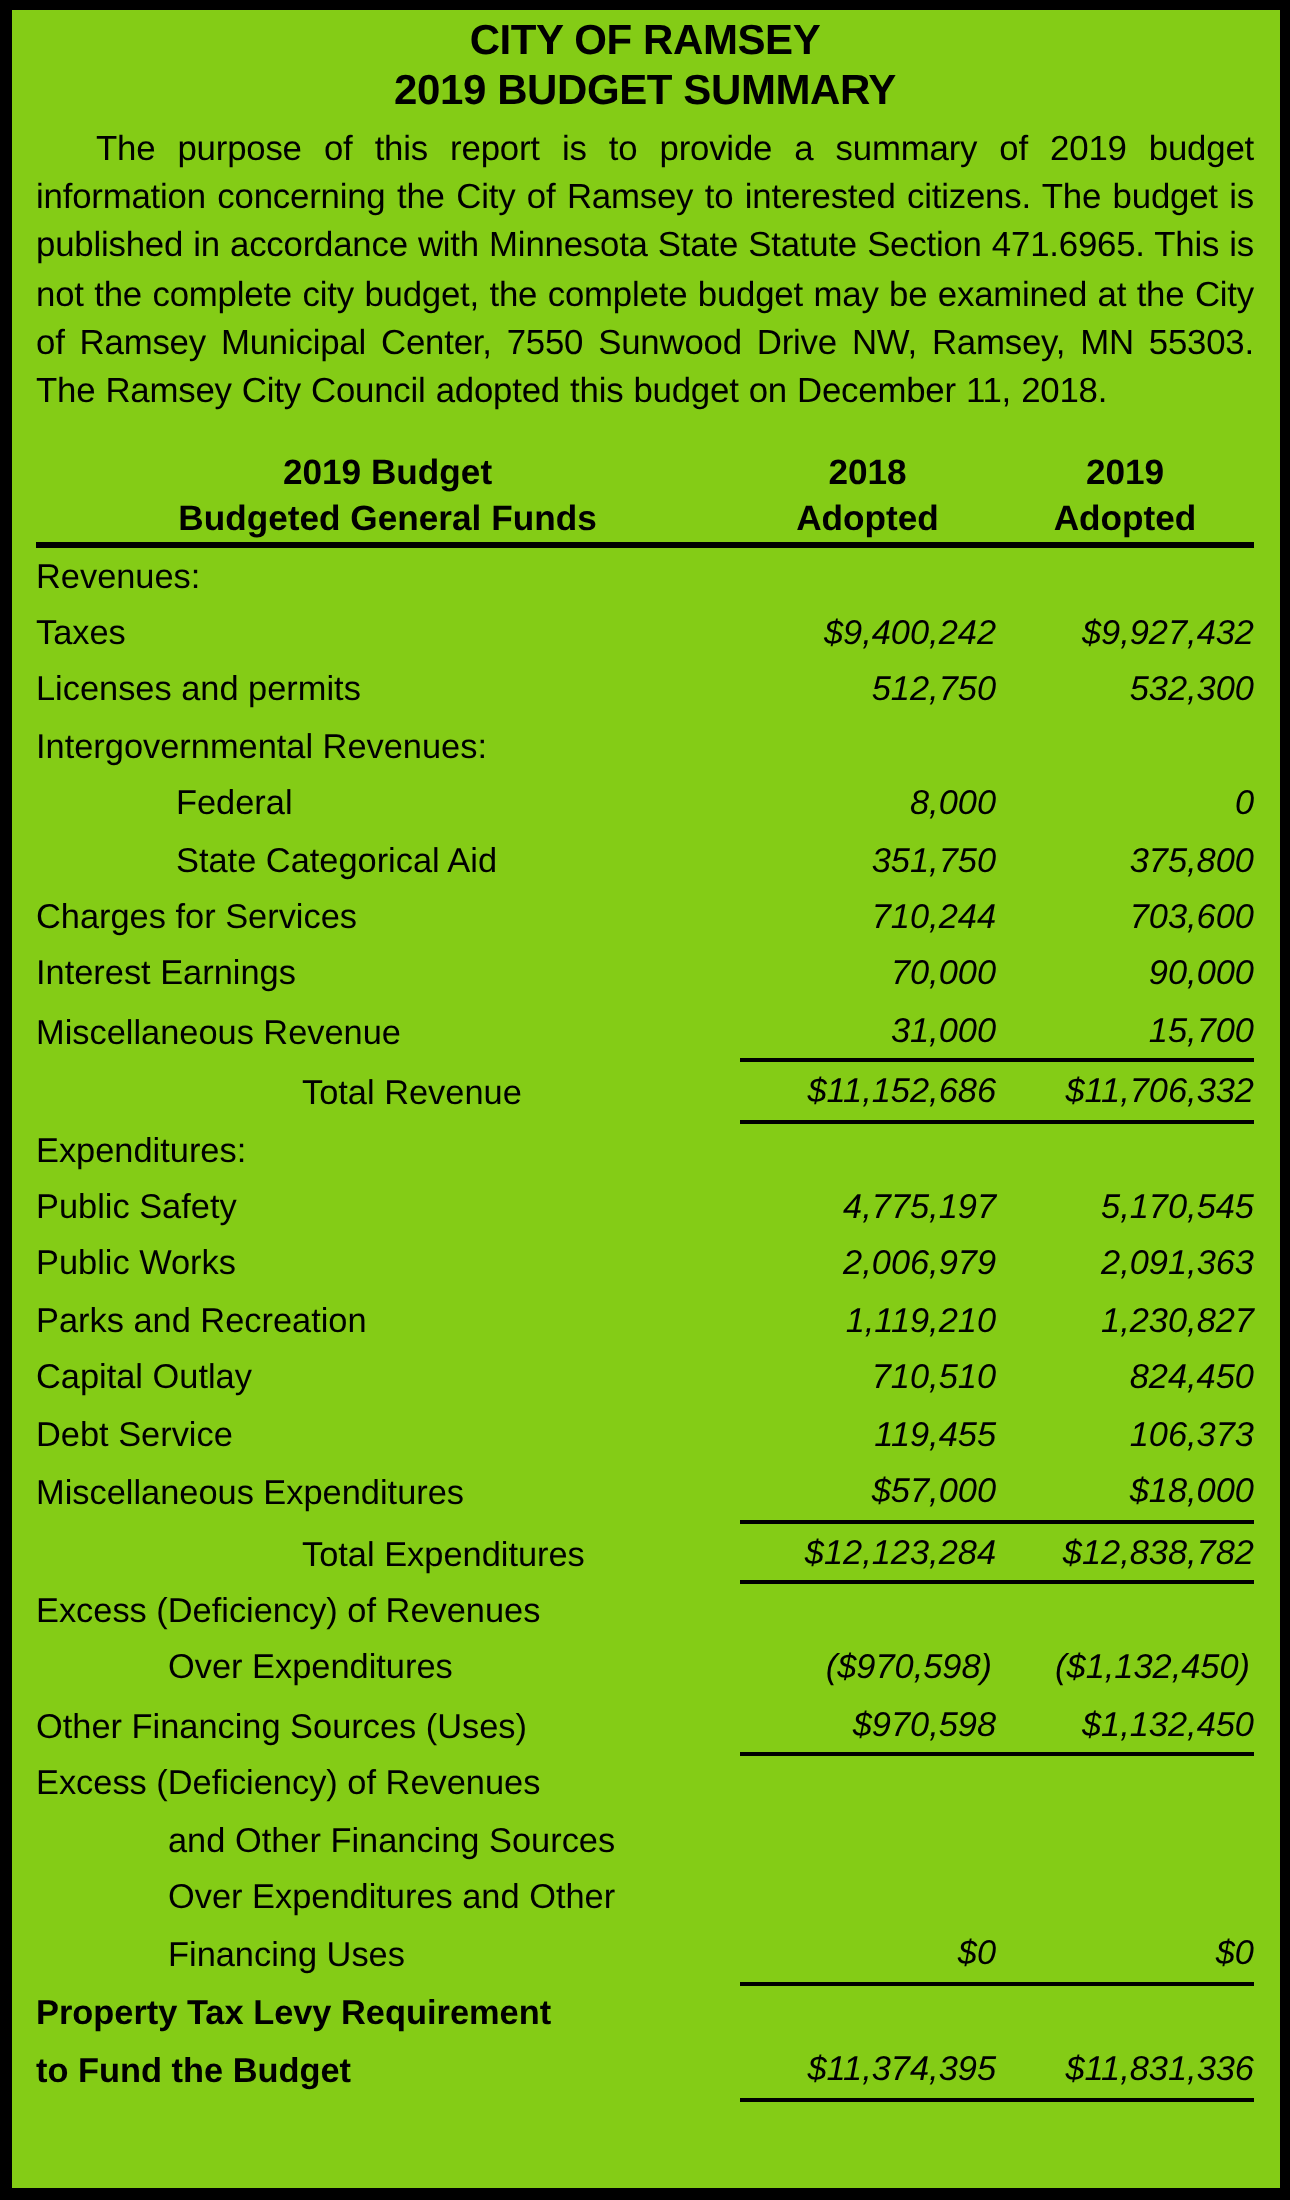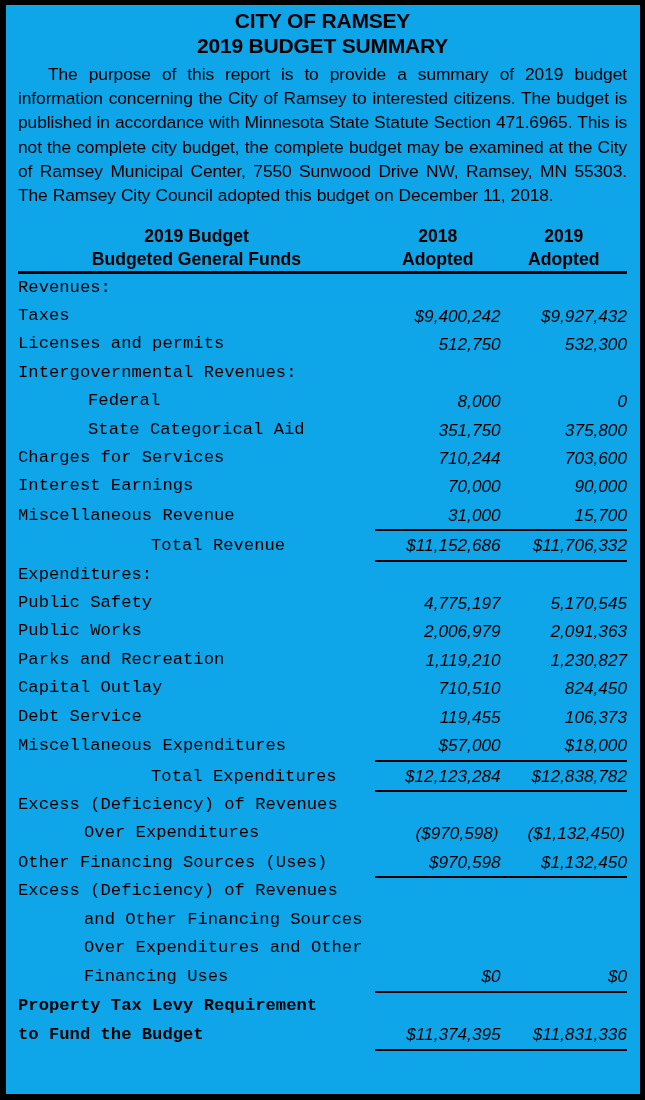--- a/index.html
+++ b/index.html
@@ -8,21 +8,21 @@
     background: #ffffff;
   }
   body {
     font-family: "Liberation Sans", sans-serif;
     color: #000000;
   }
   #page {
     position: relative;
     width: 645px;
     height: 1100px;
-    background: #0ea5e9;
+    background: #84cc16;
     box-sizing: border-box;
     border-left: 6px solid #000;
     border-top: 5px solid #000;
     border-right: 5px solid #000;
     border-bottom: 6px solid #000;
     overflow: hidden;
   }
   #inner {
     padding: 3px 13px 0 12px;
   }
@@ -80,21 +80,20 @@
     border-top: 3.5px solid #000;
     height: 0;
     line-height: 0;
     font-size: 0;
   }
 
   td.lbl {
     text-align: left;
     line-height: 28.4px;
     padding-left: 10px;
-    font-family: Liberation Mono, monospace;
   }
   td.num {
     text-align: right;
     line-height: 28.4px;
     padding-right: 4px;
     font-style: italic;
   }
   td.num.pad-r2 { padding-right: 2px; margin-top: 24px; }
 
   .ind1 { padding-left: 70px !important; margin-top: 35px; }

